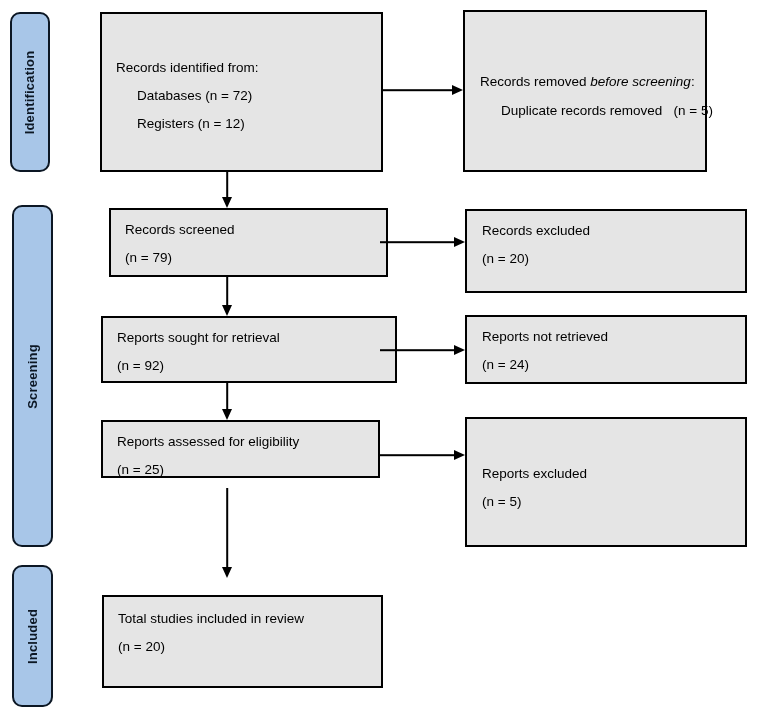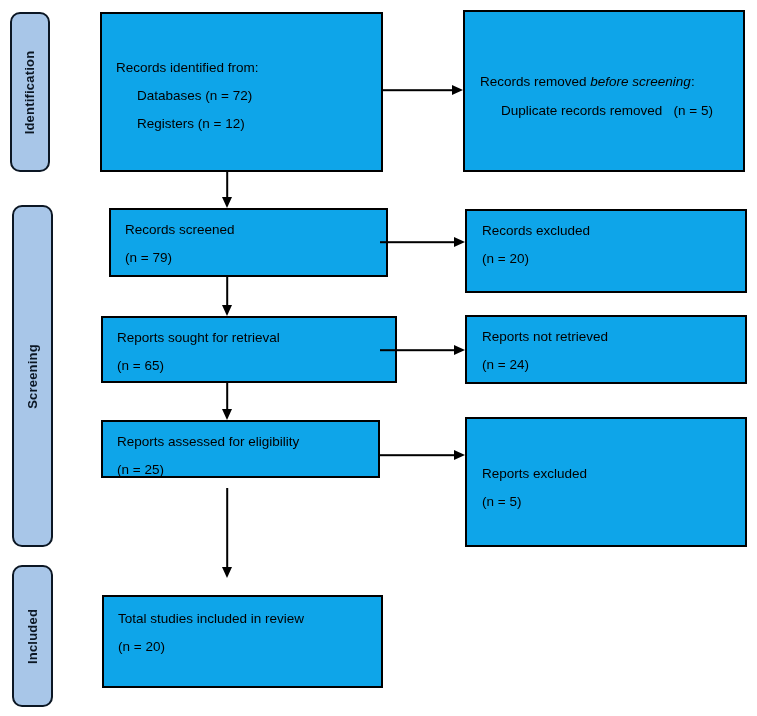--- a/index.html
+++ b/index.html
@@ -37,21 +37,21 @@
     transform: rotate(-90deg);
     white-space: nowrap;
     font-weight: bold;
     font-size: 13px;
     letter-spacing: 0.2px;
     color: #0c1724;
   }
   
   .box {
     position: absolute;
-    background: #0ea5e9;
+    background: #e5e5e5;
     border: 2px solid var(--line-color);
     box-sizing: border-box;
     font-size: 13.5px;
   }
   .box .line {
     line-height: 28px;
     white-space: nowrap;
   }
   .box .line.lh29 { line-height: 29px; }
   .box .indent { padding-left: 21px; }
@@ -120,34 +120,34 @@
     <div class="line indent">Registers (n = 12)</div>
   </div>
 
   <div class="box" style="left:109px; top:208px; width:279px; height:69px; padding:6px 10px 0 14px;">
     <div class="line">Records screened</div>
     <div class="line">(n = 79)</div>
   </div>
 
   <div class="box" style="left:101px; top:316px; width:296px; height:67px; padding:6px 10px 0 14px;">
     <div class="line">Reports sought for retrieval</div>
-    <div class="line">(n = 65)</div>
+    <div class="line">(n = 92)</div>
   </div>
 
   <div class="box" style="left:101px; top:420px; width:279px; height:58px; padding:6px 10px 0 14px;">
     <div class="line">Reports assessed for eligibility</div>
     <div class="line">(n = 25)</div>
   </div>
 
   <div class="box" style="left:102px; top:578px; width:281px; height:93px; padding:8px 10px 0 14px;margin-top:17px;">
     <div class="line">Total studies included in review</div>
     <div class="line">(n = 20)</div>
   </div>
 
-  <div class="box" style="left:463px; top:10px; width:282px; height:162px; padding:55px 8px 0 15px;">
+  <div class="box" style="left:463px; top:10px; width:244px; height:162px; padding:55px 8px 0 15px;">
     <div class="line lh29"><span>Records removed </span><em>before screening</em><span>:</span></div>
     <div class="line lh29 indent pre">Duplicate records removed   (n = 5)</div>
   </div>
 
   <div class="box" style="left:465px; top:209px; width:282px; height:84px; padding:6px 8px 0 15px;">
     <div class="line">Records excluded</div>
     <div class="line">(n = 20)</div>
   </div>
 
   <div class="box" style="left:465px; top:315px; width:282px; height:69px; padding:6px 8px 0 15px;">

